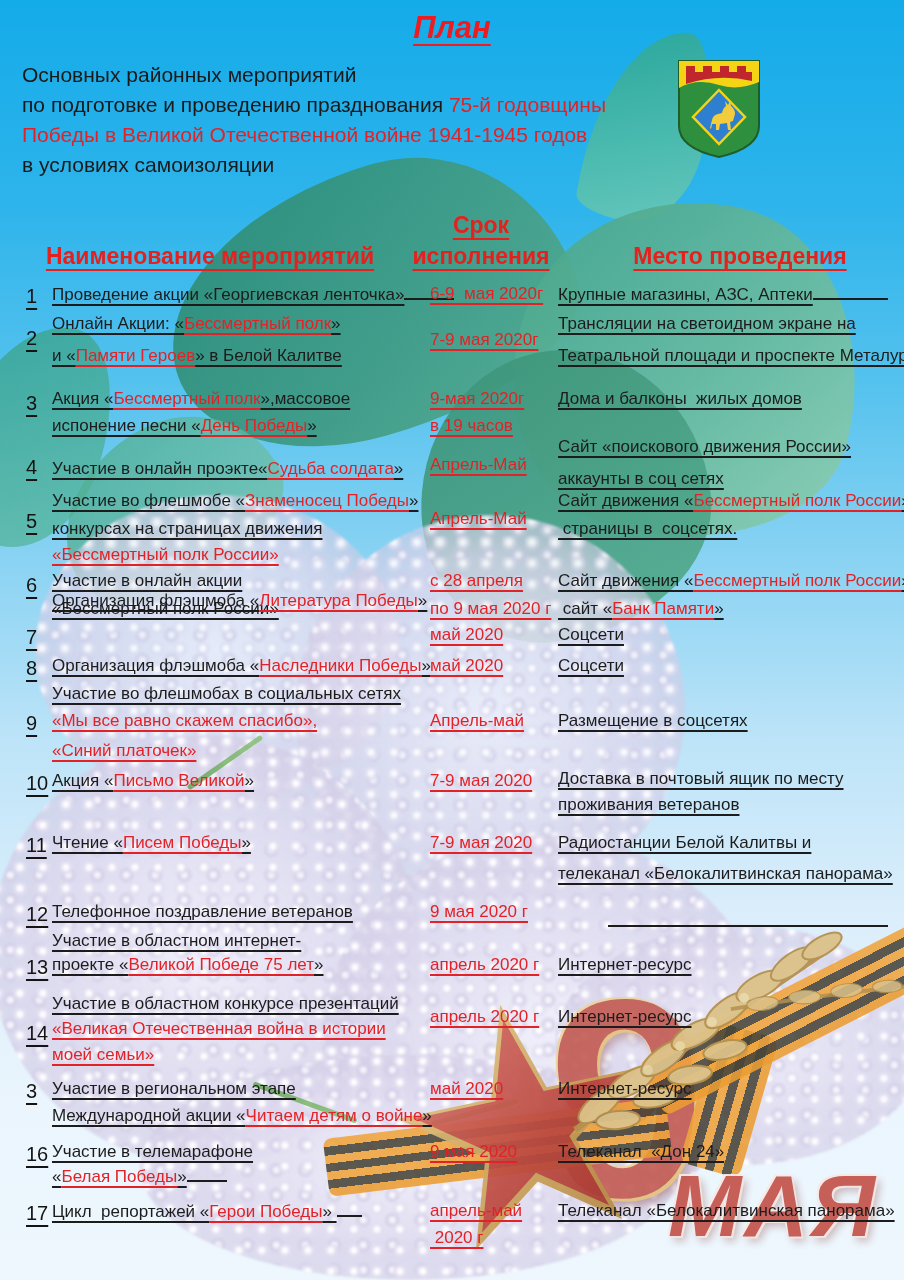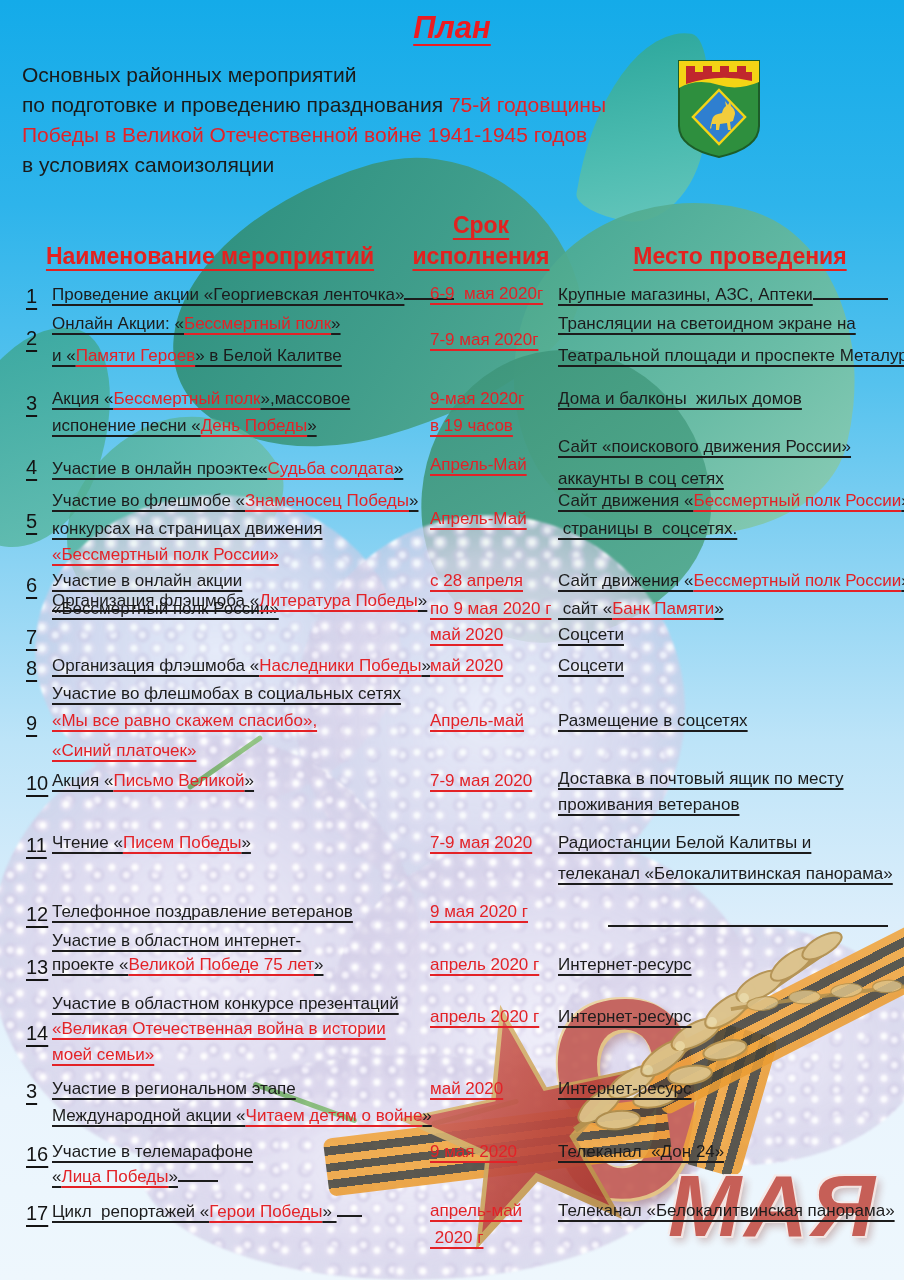--- a/index.html
+++ b/index.html
@@ -249,21 +249,21 @@
         <div class="line" style="left: 52px; top: 1046px; text-align: center;"><span class="seg1">моей семьи»</span></div>
         <div class="line" style="left: 430px; top: 1008px;"><span class="seg1">апрель 2020 г</span></div>
         <div class="line" style="left: 558px; top: 1008px;"><span class="seg0">Интернет-ресурс</span></div>
         <div class="rownum" style="top: 1080px;">3</div>
         <div class="line" style="left: 52px; top: 1080px;"><span class="seg0">Участие в региональном этапе </span></div>
         <div class="line" style="left: 52px; top: 1107px;"><span class="seg0">Международной акции «</span><span class="seg1">Читаем детям о войне</span><span class="seg0">»</span></div>
         <div class="line" style="left: 430px; top: 1080px;"><span class="seg1">май 2020</span></div>
         <div class="line" style="left: 558px; top: 1080px;"><span class="seg0">Интернет-ресурс</span></div>
         <div class="rownum" style="top: 1143px;">16</div>
         <div class="line" style="left: 52px; top: 1143px;"><span class="seg0">Участие в телемарафоне </span></div>
-        <div class="line" style="left: 52px; top: 1167px;"><span class="seg0">«</span><span class="seg1">Лица Победы</span><span class="seg0">»</span><span class="tail" style="width: 40px;"></span></div>
+        <div class="line" style="left: 52px; top: 1167px;"><span class="seg0">«</span><span class="seg1">Белая Победы</span><span class="seg0">»</span><span class="tail" style="width: 40px;"></span></div>
         <div class="line" style="left: 430px; top: 1143px;"><span class="seg1">9 мая 2020</span></div>
         <div class="line" style="left: 558px; top: 1143px;"><span class="seg0">Телеканал&nbsp; «Дон 24»</span></div>
         <div class="rownum" style="top: 1202px;">17</div>
         <div class="line" style="left: 52px; top: 1202px;"><span class="seg0">Цикл&nbsp; репортажей «</span><span class="seg1">Герои Победы</span><span class="seg0">» </span><span class="tail" style="width: 25px;"></span></div>
         <div class="line" style="left: 430px; top: 1202px;"><span class="seg1">апрель-май</span></div>
         <div class="line" style="left: 430px; top: 1229px;"><span class="seg1">&nbsp;2020 г</span></div>
         <div class="line" style="left: 558px; top: 1202px;"><span class="seg0">Телеканал «Белокалитвинская панорама»</span></div>
       </div>
   </div>
 </div>

